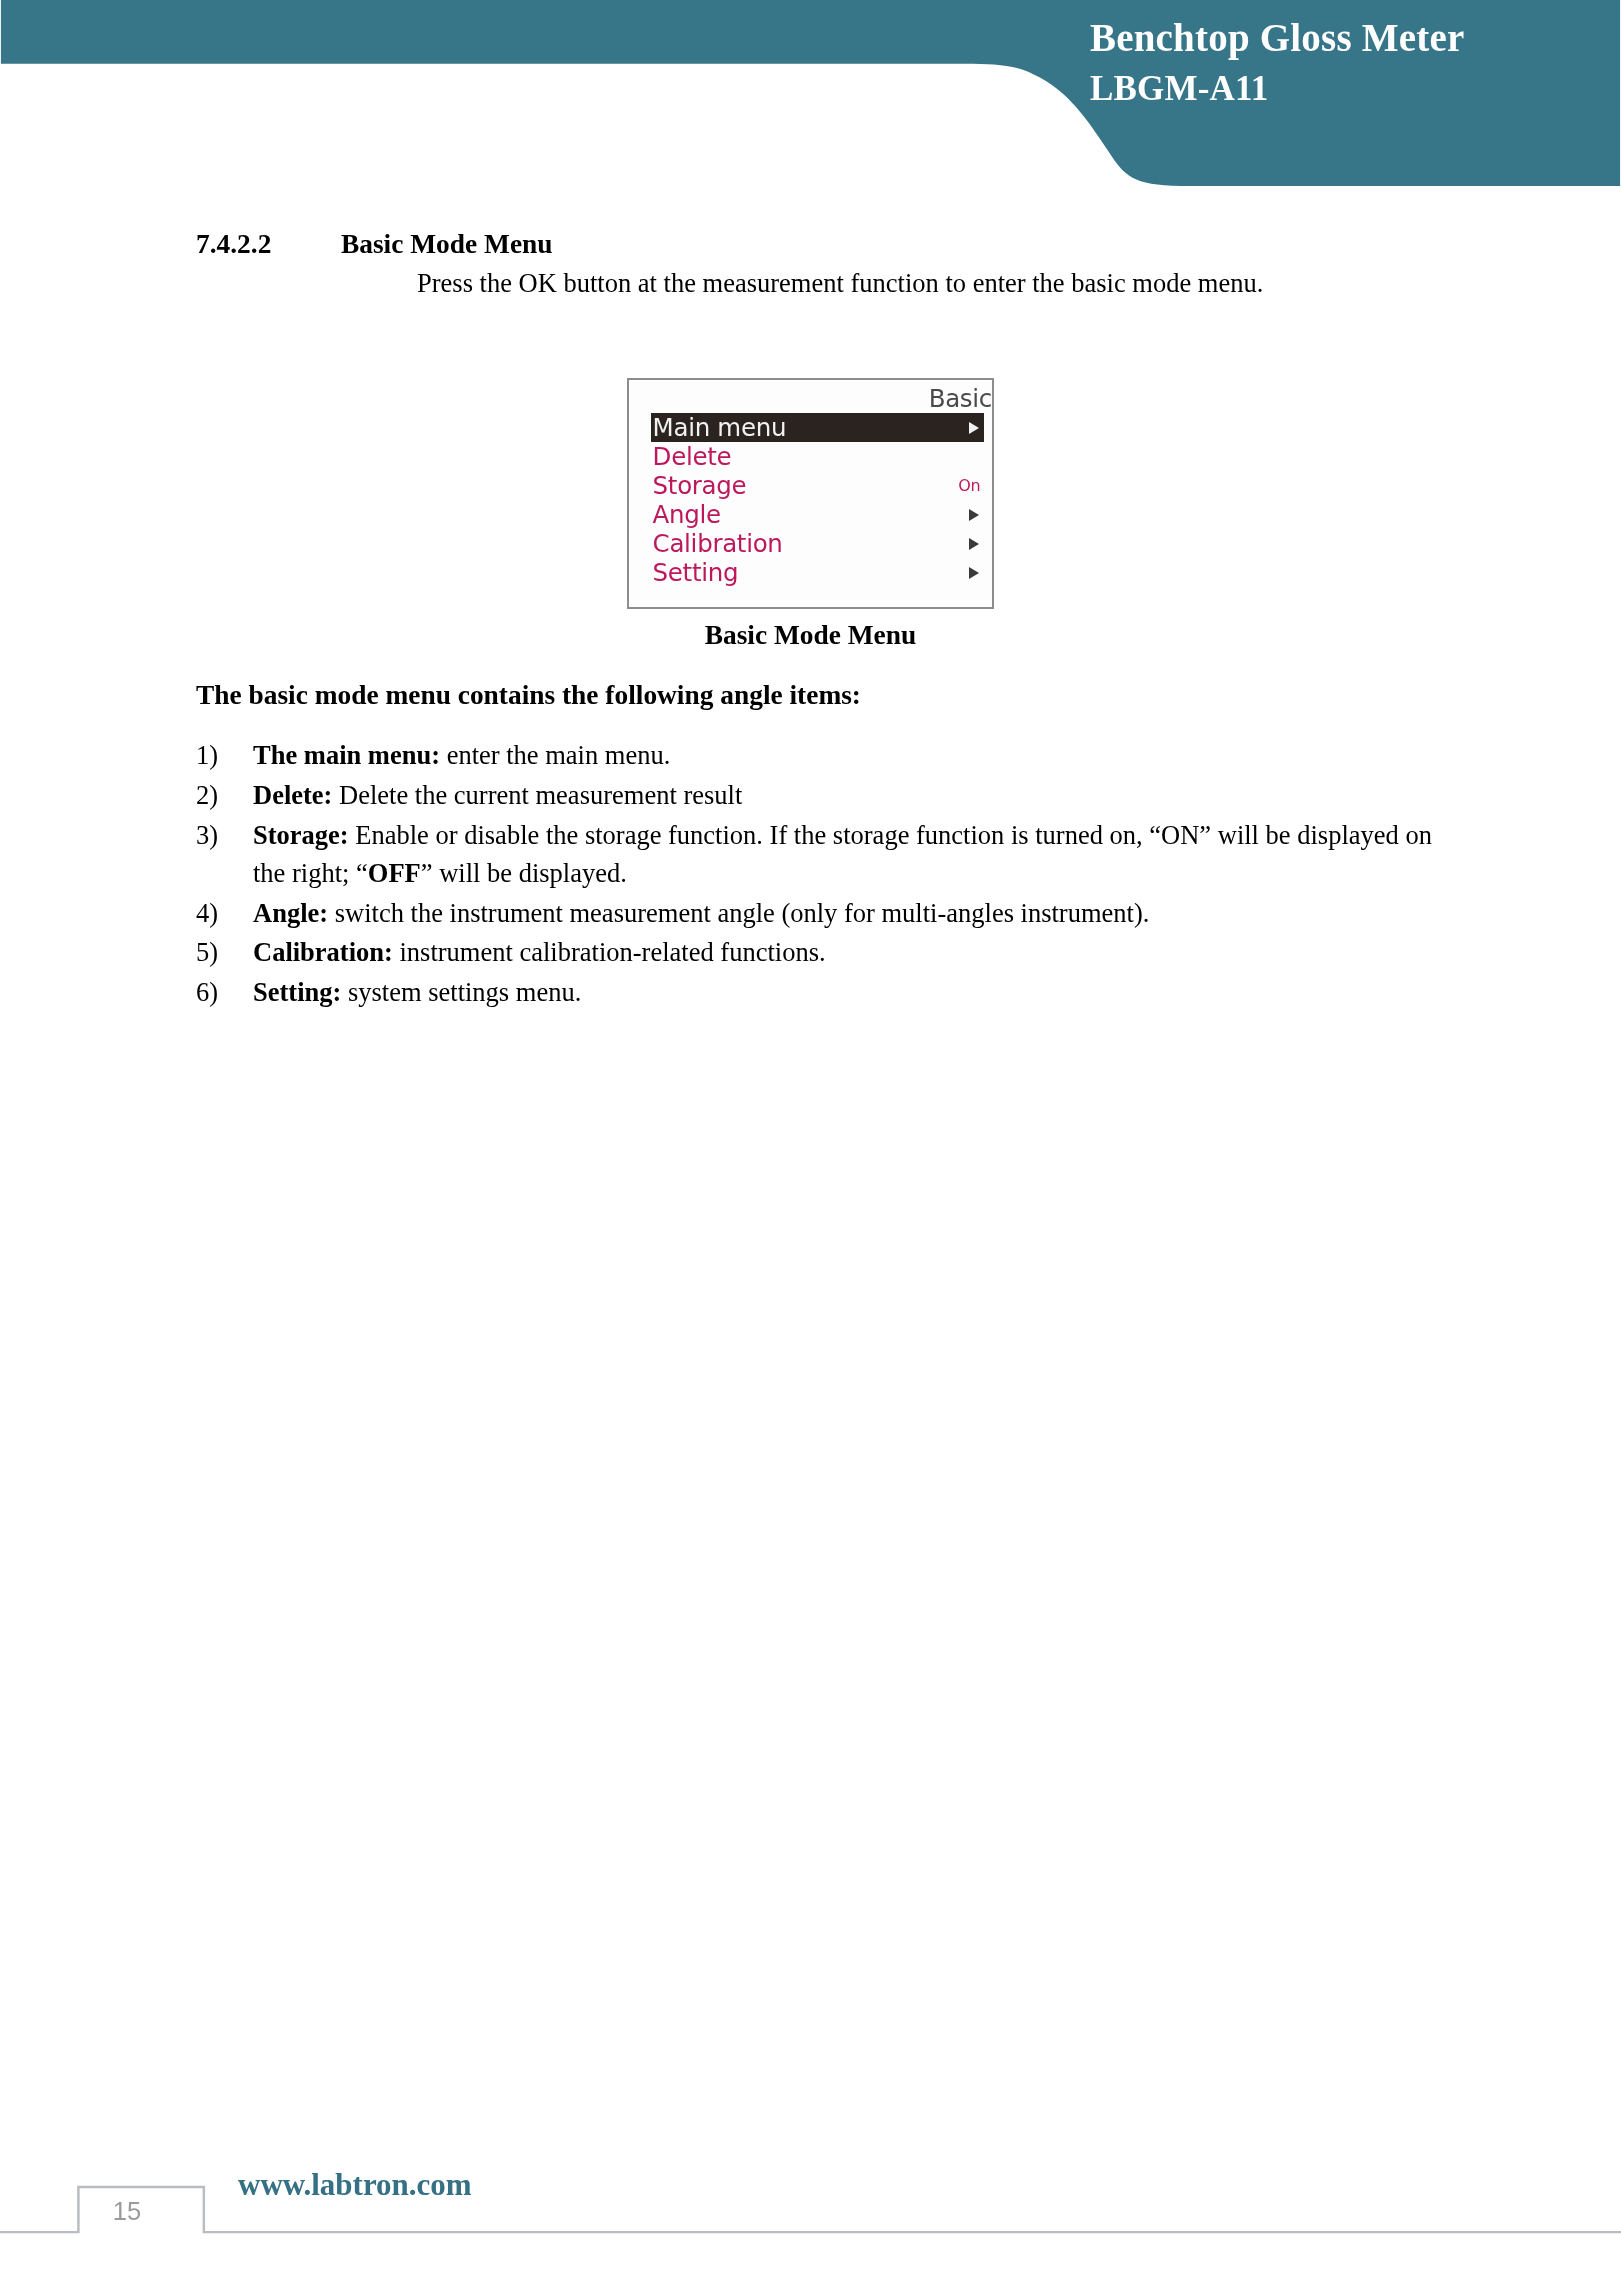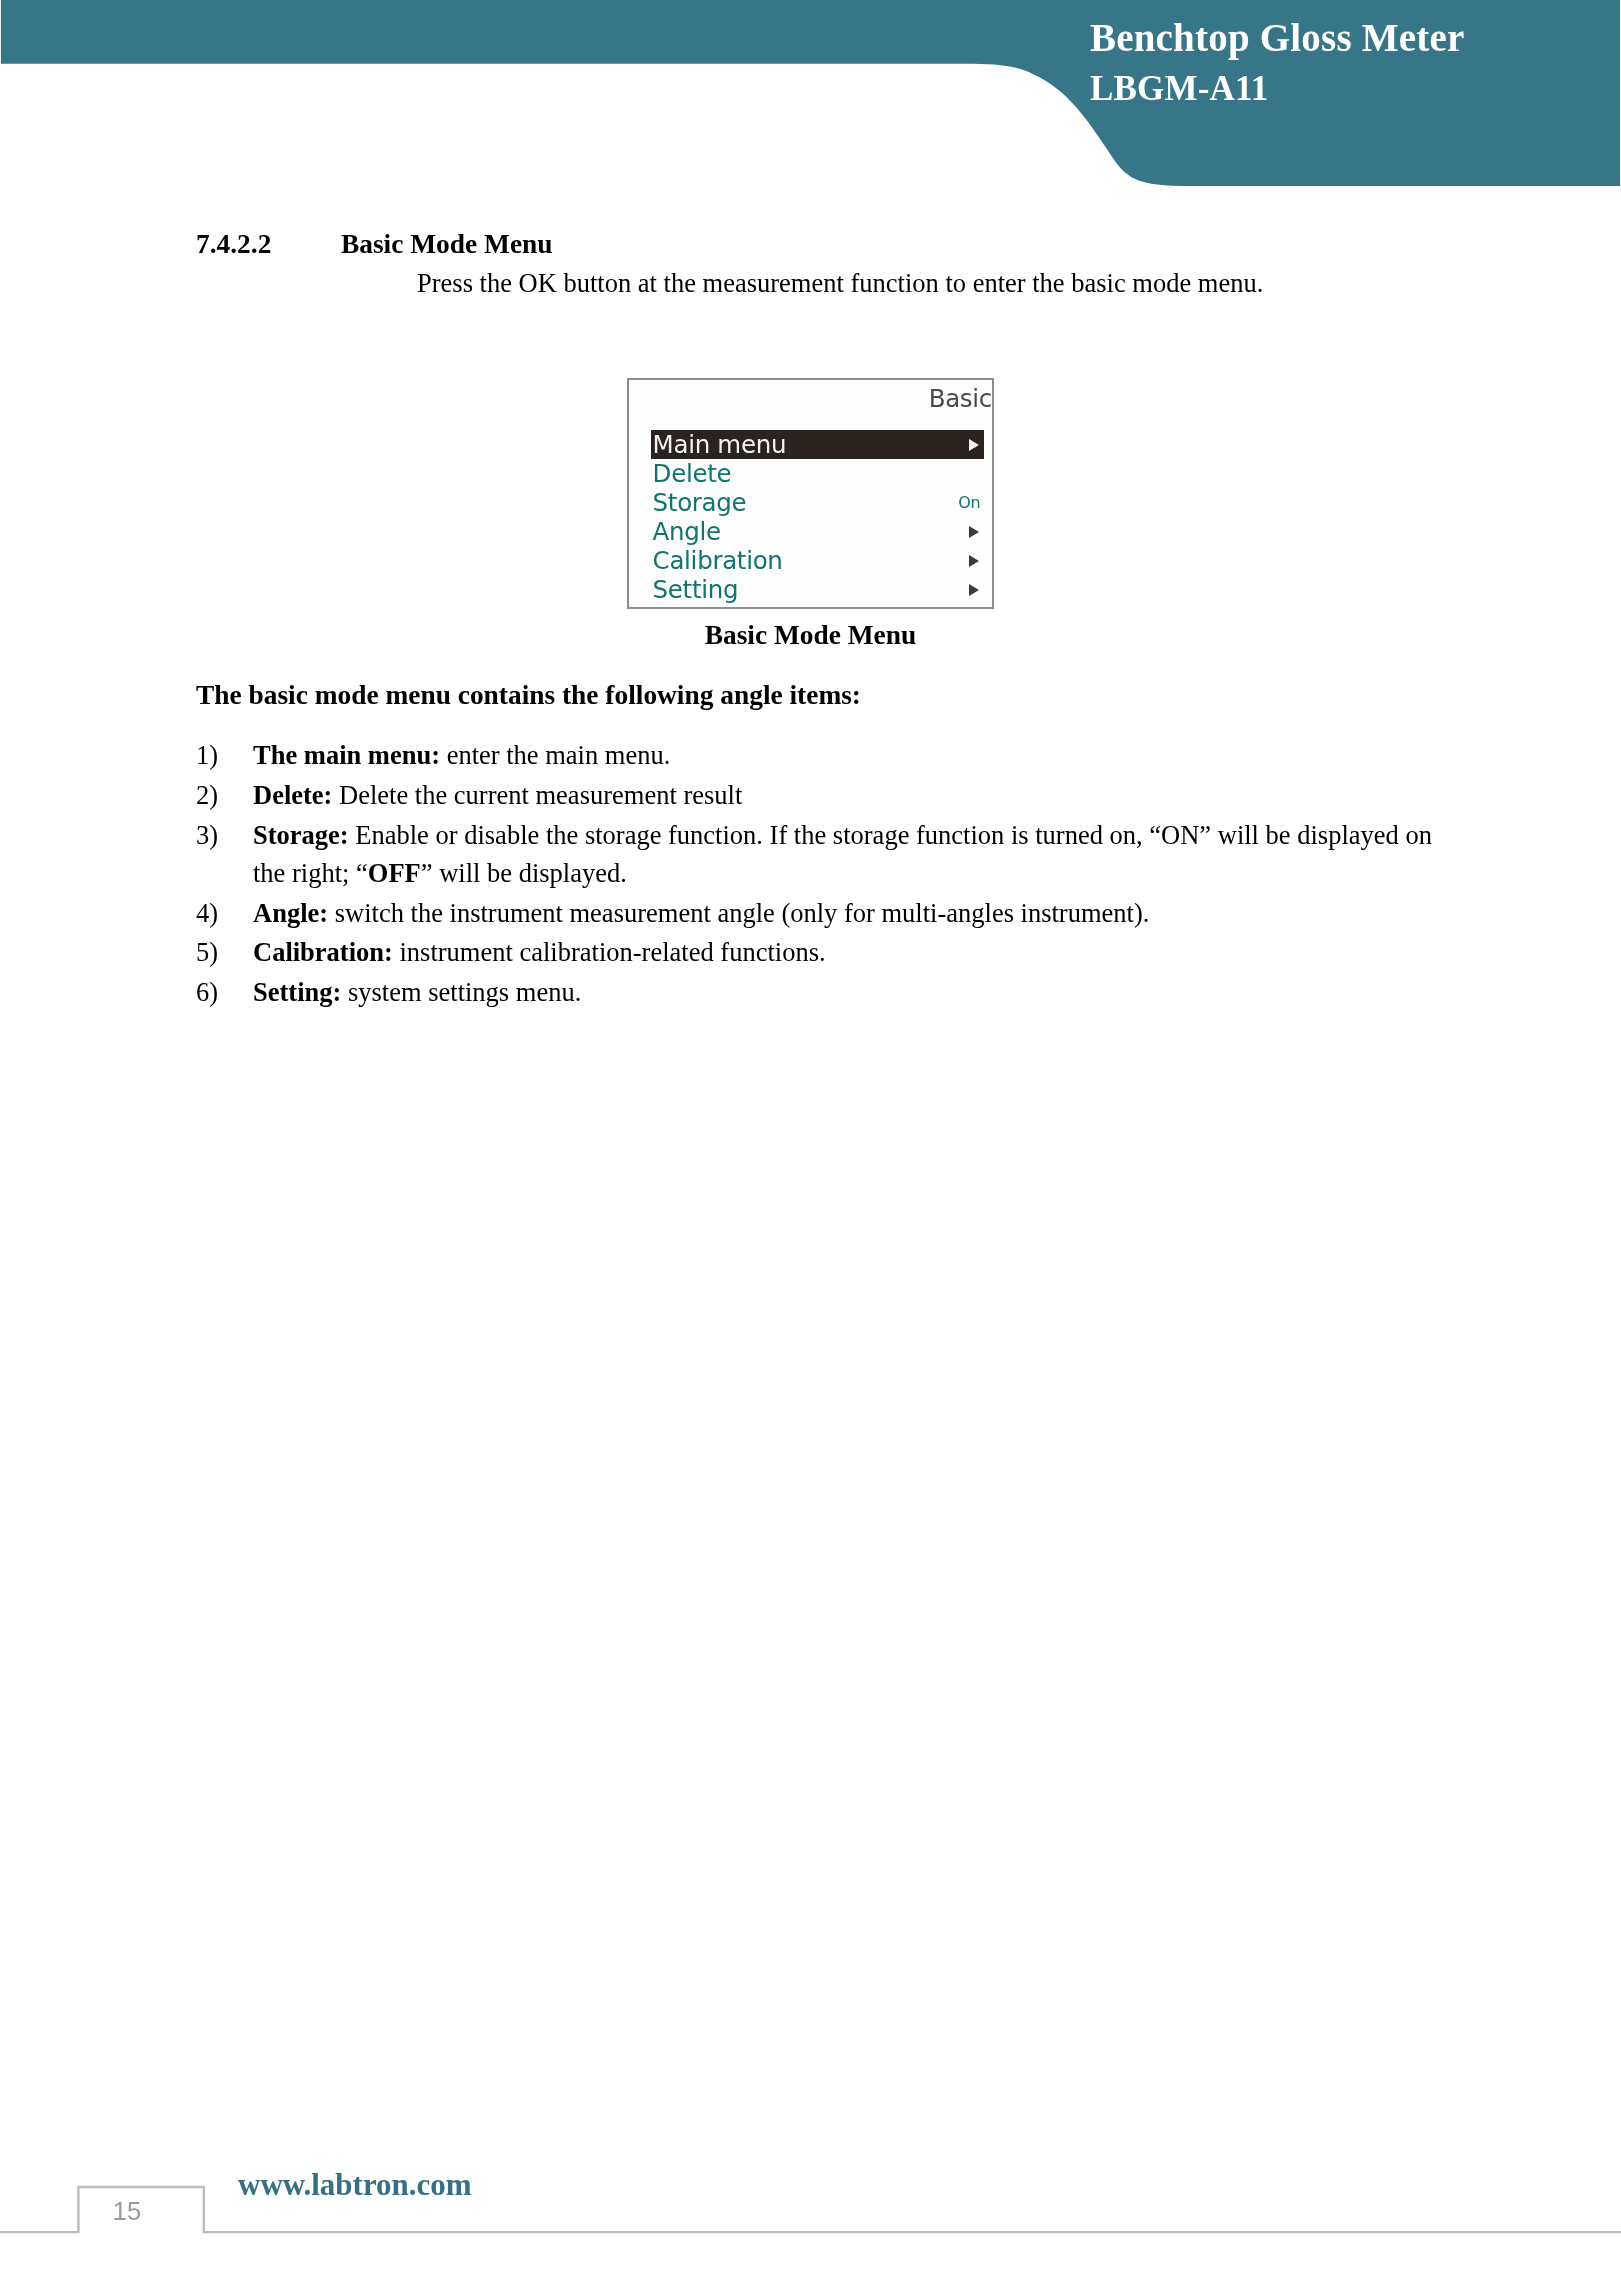--- a/index.html
+++ b/index.html
@@ -121,31 +121,31 @@
   }
   .lcd-title {
     font-family: "DejaVu Sans", "Liberation Sans", sans-serif;
     font-size: 24.5px;
     color: #4a4a4a;
     line-height: 1;
     padding: 4.9px 0 1px 3.9px;
     letter-spacing: -0.3px;
   }
   .lcd-rows {
-    margin-top: 18px;
+    margin-top: 1px;
     padding: 0 7.8px 0 21.6px;
   }
   .lcd-row {
     display: flex;
     align-items: center;
     justify-content: space-between;
     height: 29px;
     font-family: "DejaVu Sans", "Liberation Sans", sans-serif;
     font-size: 24.5px;
-    color: #0f766e;
+    color: #be185d;
     line-height: 1;
     letter-spacing: -0.3px;
     padding: 0 3.9px 0 2px;
   }
   .lcd-row.selected {
     background: #2a2320;
     color: #f2f2f2;
   }
   .lcd-row .lbl { white-space: nowrap; }
   .lcd-row .val {

